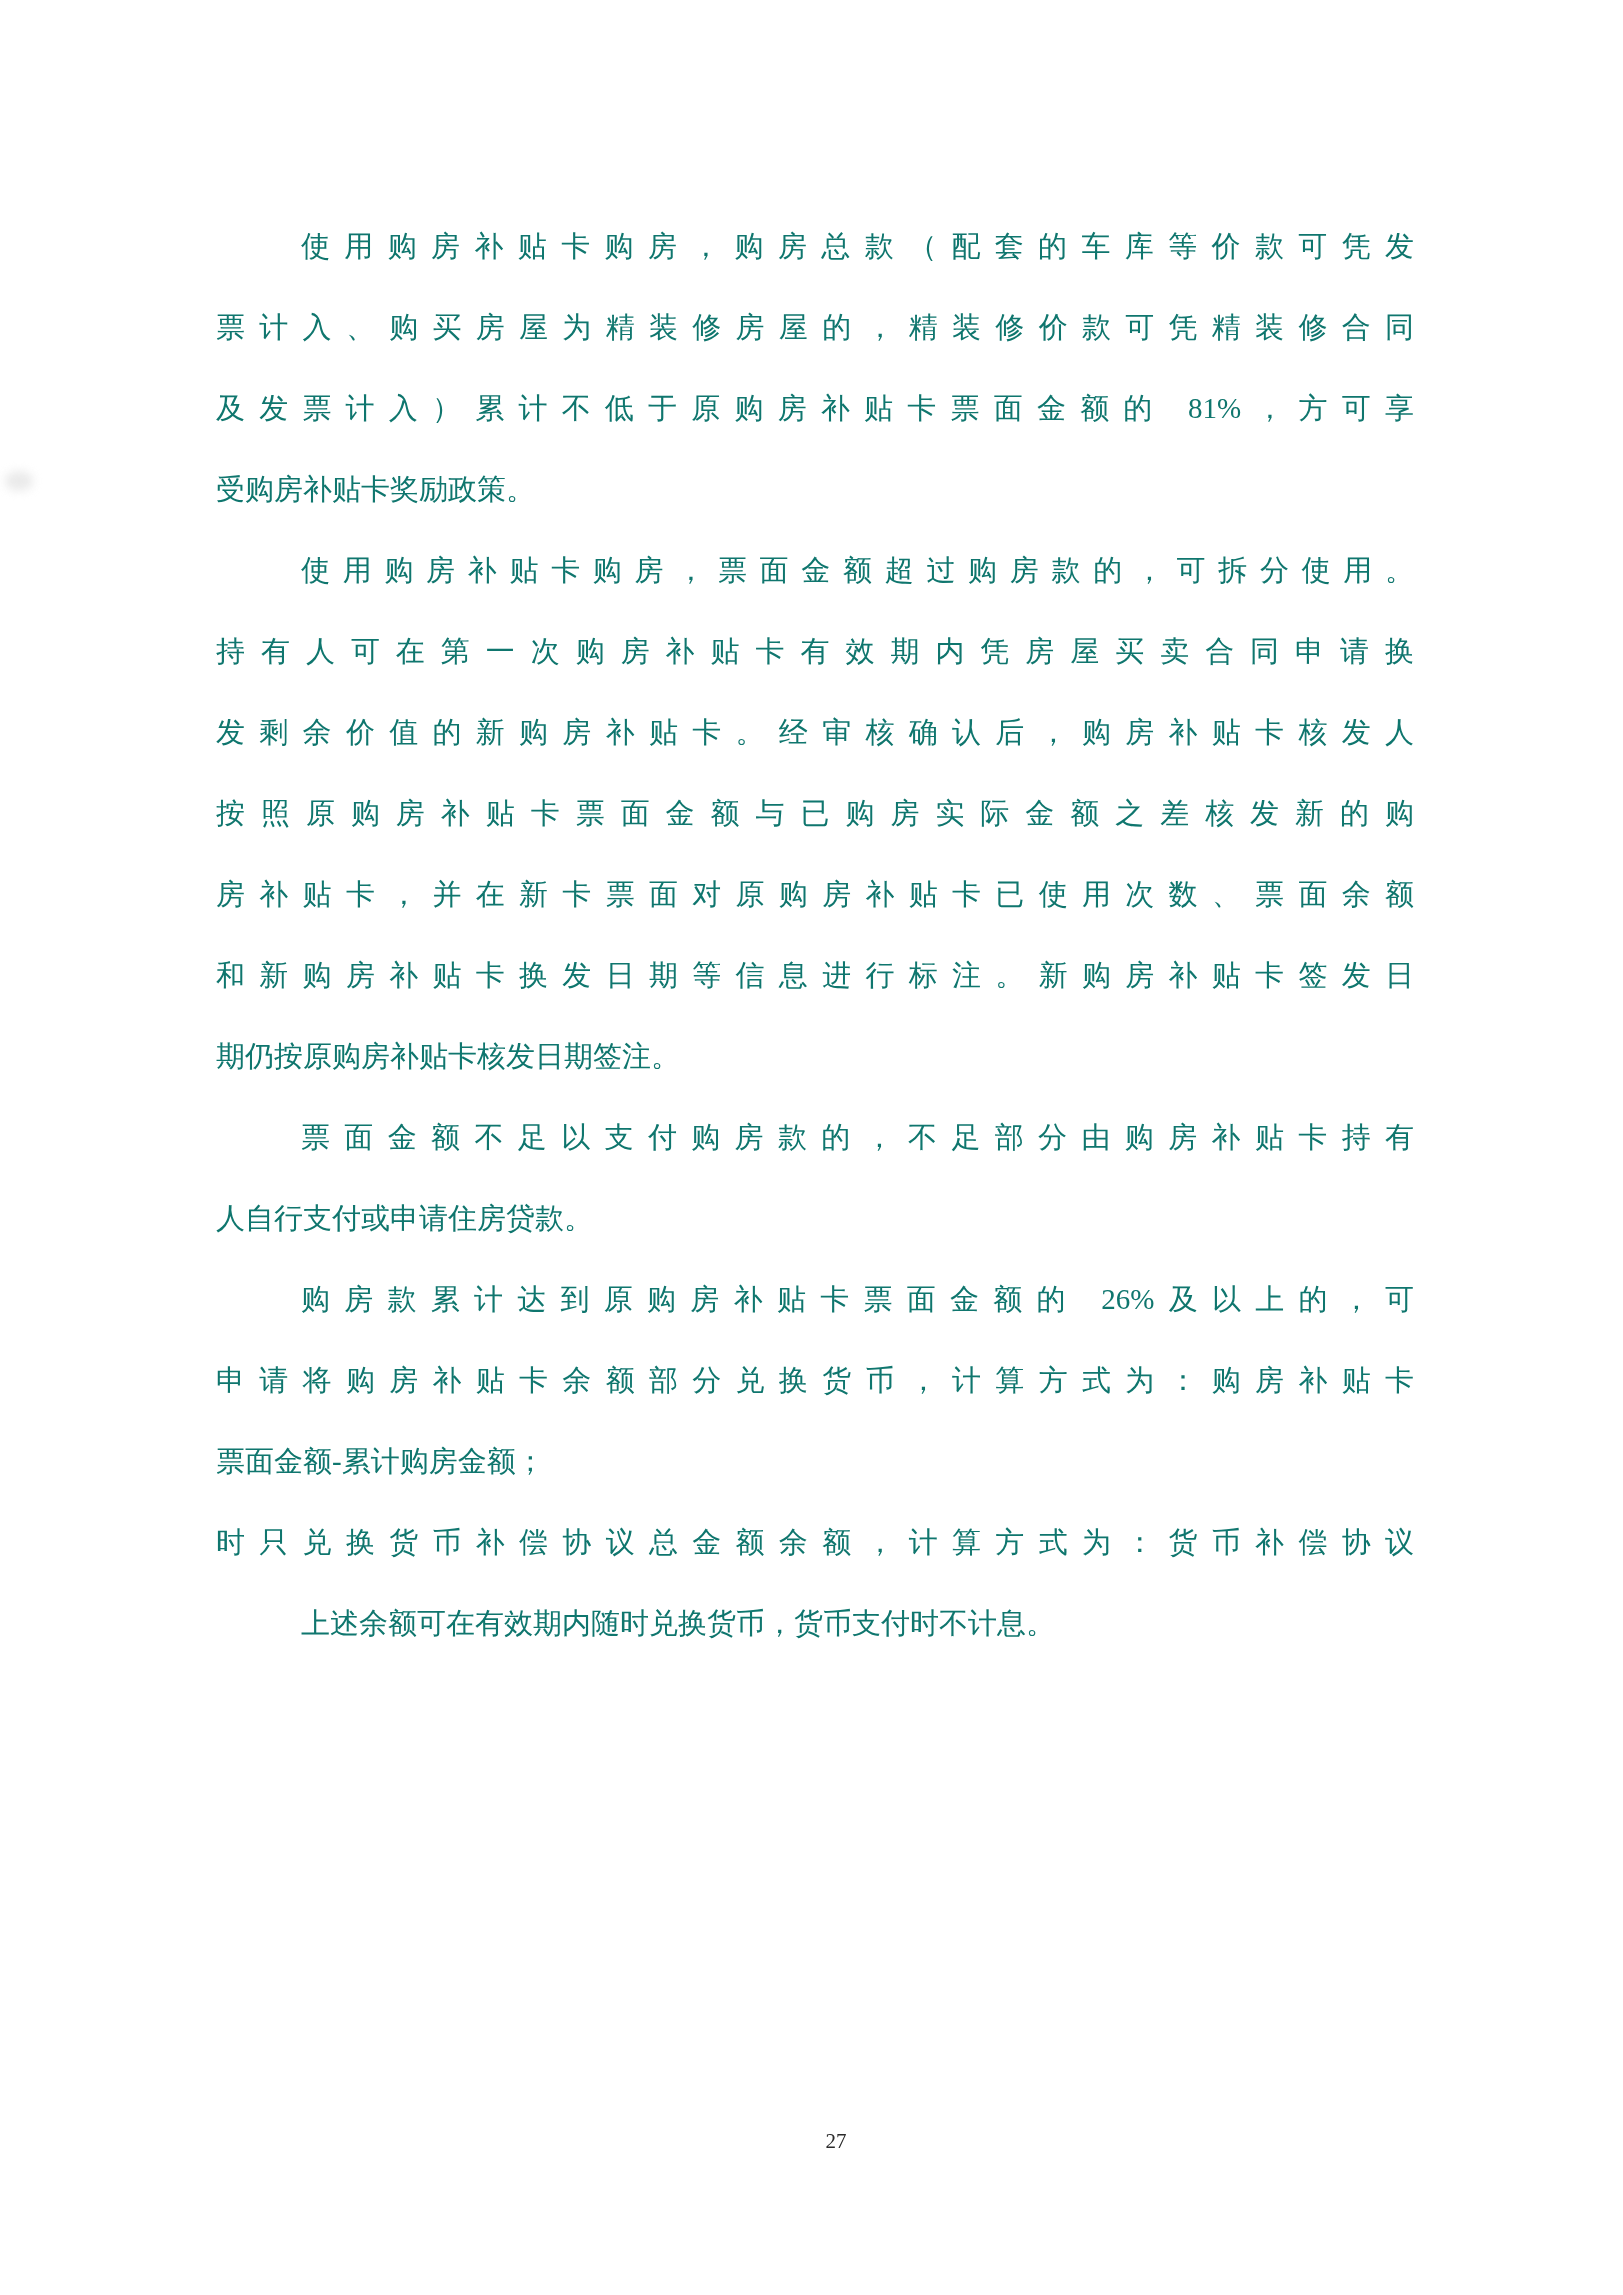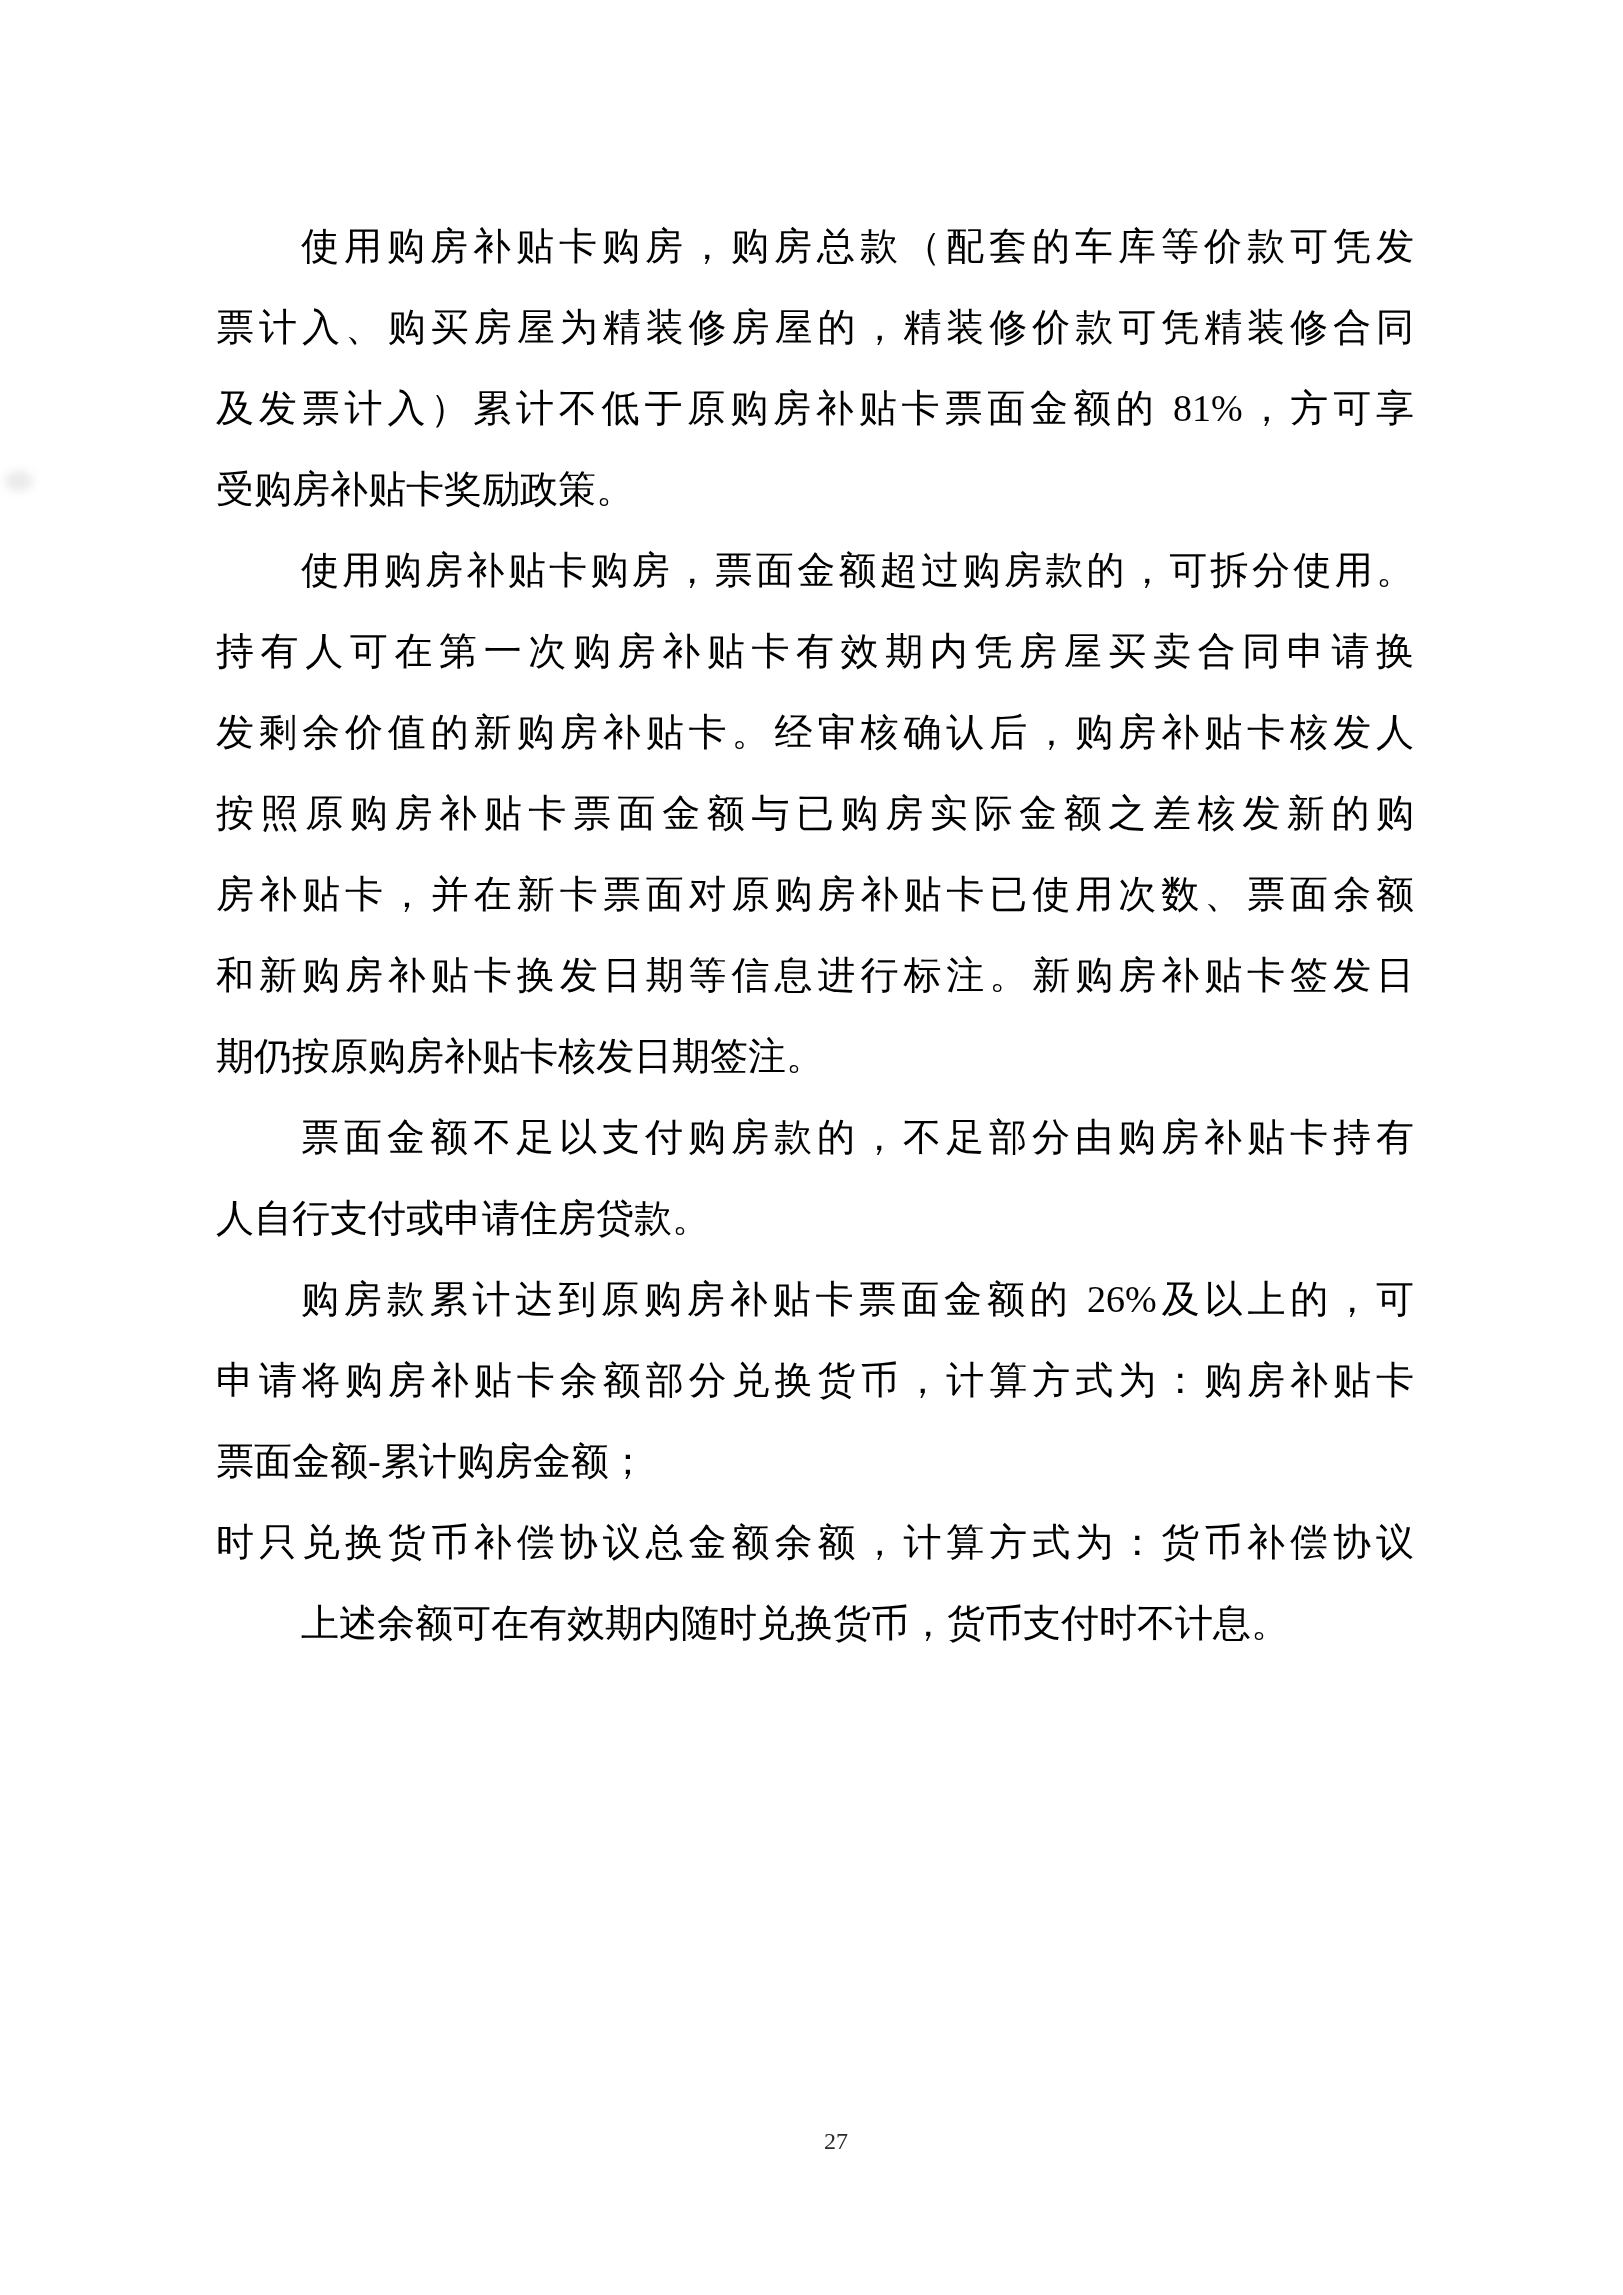--- a/index.html
+++ b/index.html
@@ -36,42 +36,42 @@
   .text-block {
     position: absolute;
     left: 216px;
     top: 206px;
     width: 1198px;
     color: #222222;
   }
   .line {
     height: 81px;
     line-height: 81px;
-    font-size: 38px;
+    font-size: 29px;
     letter-spacing: 0;
     text-align: justify;
     text-align-last: justify;
     text-justify: inter-character;
-    color: #000000;
+    color: #0f766e;
   }
   .line.first {
     text-indent: 85px;
   }
   .line.last {
     text-align: right;
     text-align-last: left;
   }
   .page-number {
     position: absolute;
     left: 810px;
     top: 2122px;
     width: 52px;
     height: 39px;
     line-height: 39px;
-    font-size: 24px;
+    font-size: 21px;
     text-align: center;
     color: #2a2a2a;
   }
 </style>
 </head>
 <body>
 
 <div class="page">
   <div class="scan-smudge"></div>
   <div class="text-block">

